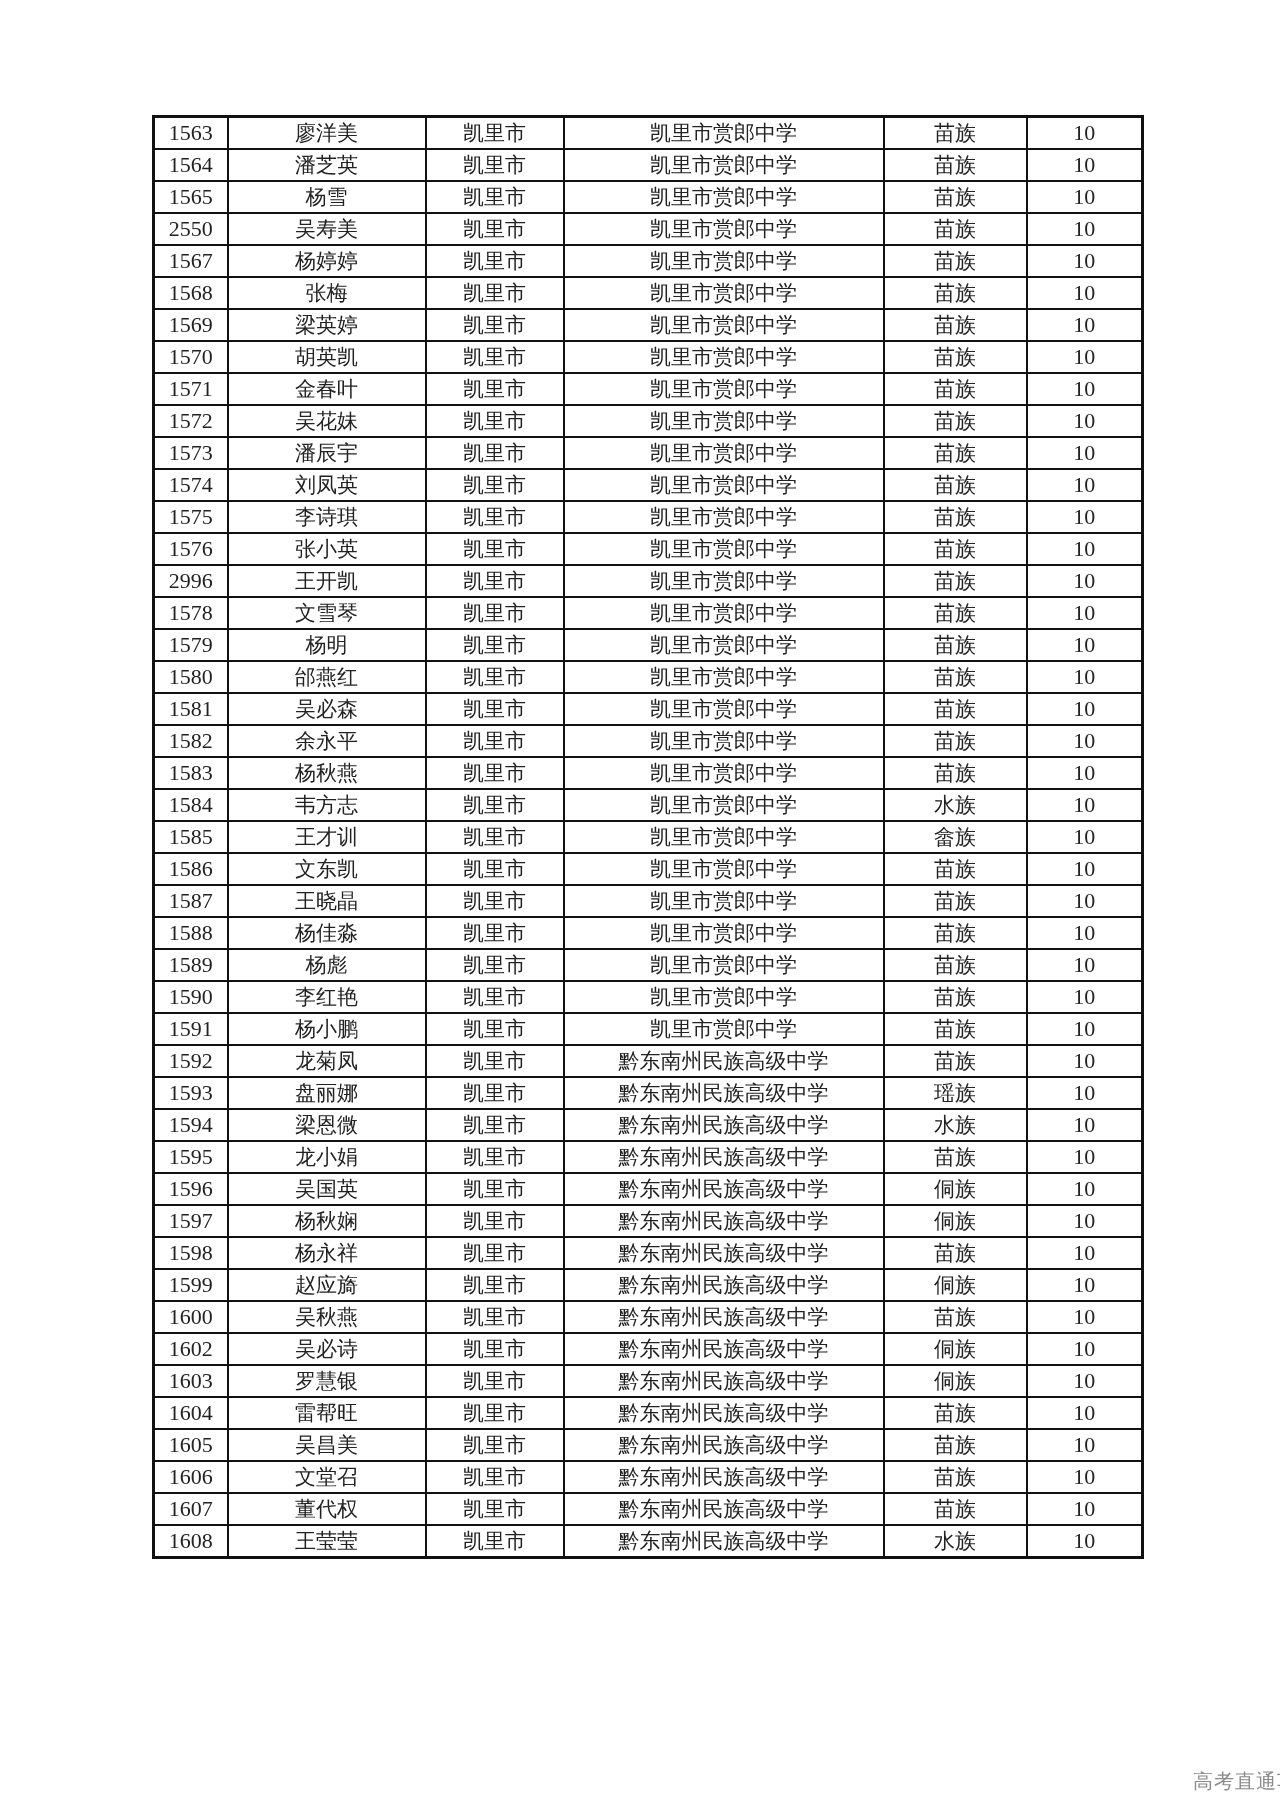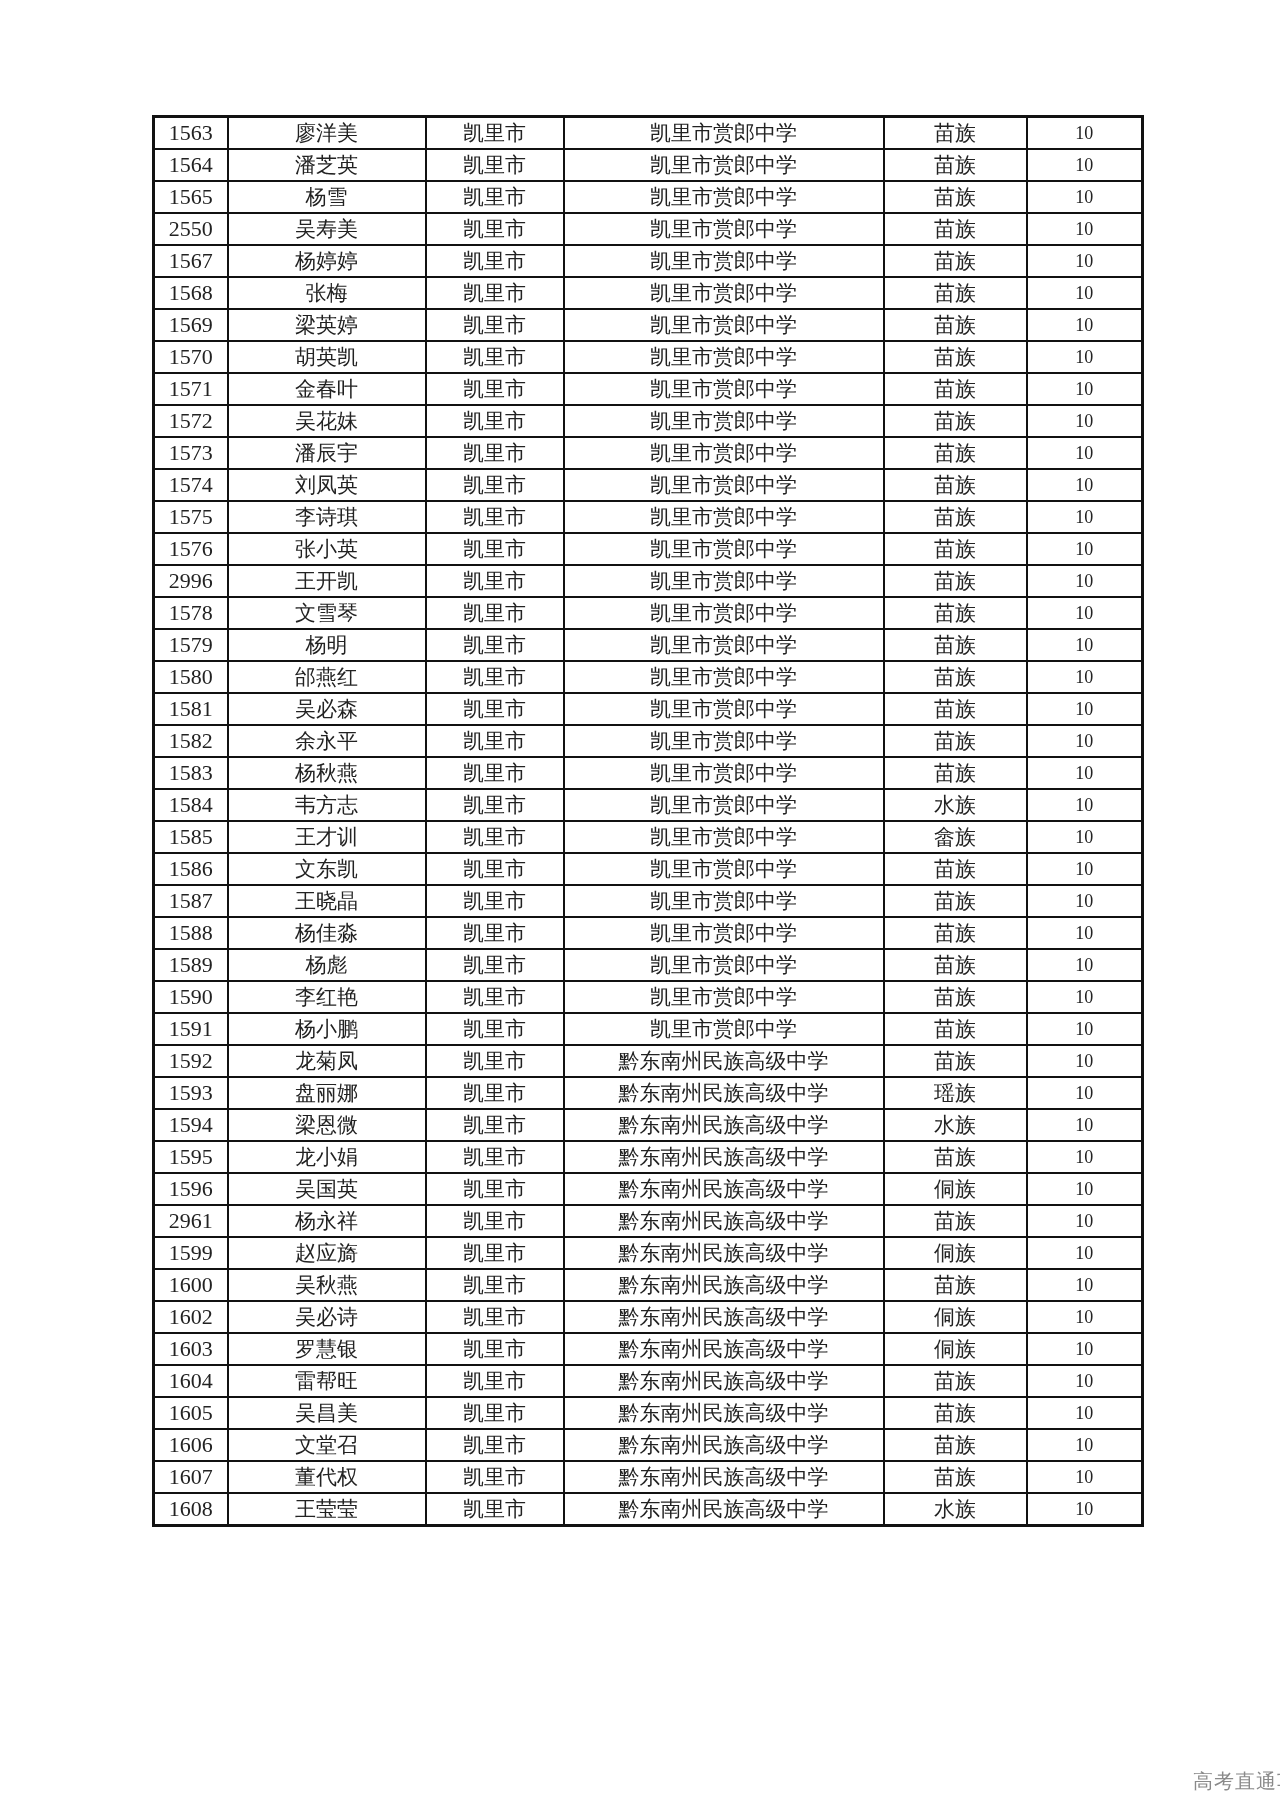--- a/index.html
+++ b/index.html
@@ -21,21 +21,21 @@
       text-align: center;
       vertical-align: middle;
       font-size: 21px;
       color: #222;
       line-height: 30px;
       white-space: nowrap;
       overflow: hidden;
       font-family: "DejaVu Serif", "Liberation Serif", serif;
     }
     table.roster td.num { font-family: "Liberation Serif", "DejaVu Serif", serif; font-size: 22px; }
-    table.roster td.score { font-family: "Liberation Serif", "DejaVu Serif", serif; font-size: 18px; }
+    table.roster td.score { font-family: "Liberation Serif", "DejaVu Serif", serif; font-size: 22px; }
     col.c-no { width: 74px; }
     col.c-name { width: 198px; }
     col.c-city { width: 138px; }
     col.c-school { width: 320px; }
     col.c-eth { width: 143px; }
     col.c-score { width: 116px; }
     .watermark {
       position: absolute;
       right: 26px;
       top: 1768px;
@@ -325,21 +325,29 @@
         </tr>
         <tr>
           <td class="num">1596</td>
           <td class="name">吴国英</td>
           <td class="city">凯里市</td>
           <td class="school">黔东南州民族高级中学</td>
           <td class="eth">侗族</td>
           <td class="score">10</td>
         </tr>
         <tr>
-          <td class="num">2961</td>
+          <td class="num">1597</td>
+          <td class="name">杨秋娴</td>
+          <td class="city">凯里市</td>
+          <td class="school">黔东南州民族高级中学</td>
+          <td class="eth">侗族</td>
+          <td class="score">10</td>
+        </tr>
+        <tr>
+          <td class="num">1598</td>
           <td class="name">杨永祥</td>
           <td class="city">凯里市</td>
           <td class="school">黔东南州民族高级中学</td>
           <td class="eth">苗族</td>
           <td class="score">10</td>
         </tr>
         <tr>
           <td class="num">1599</td>
           <td class="name">赵应旖</td>
           <td class="city">凯里市</td>

